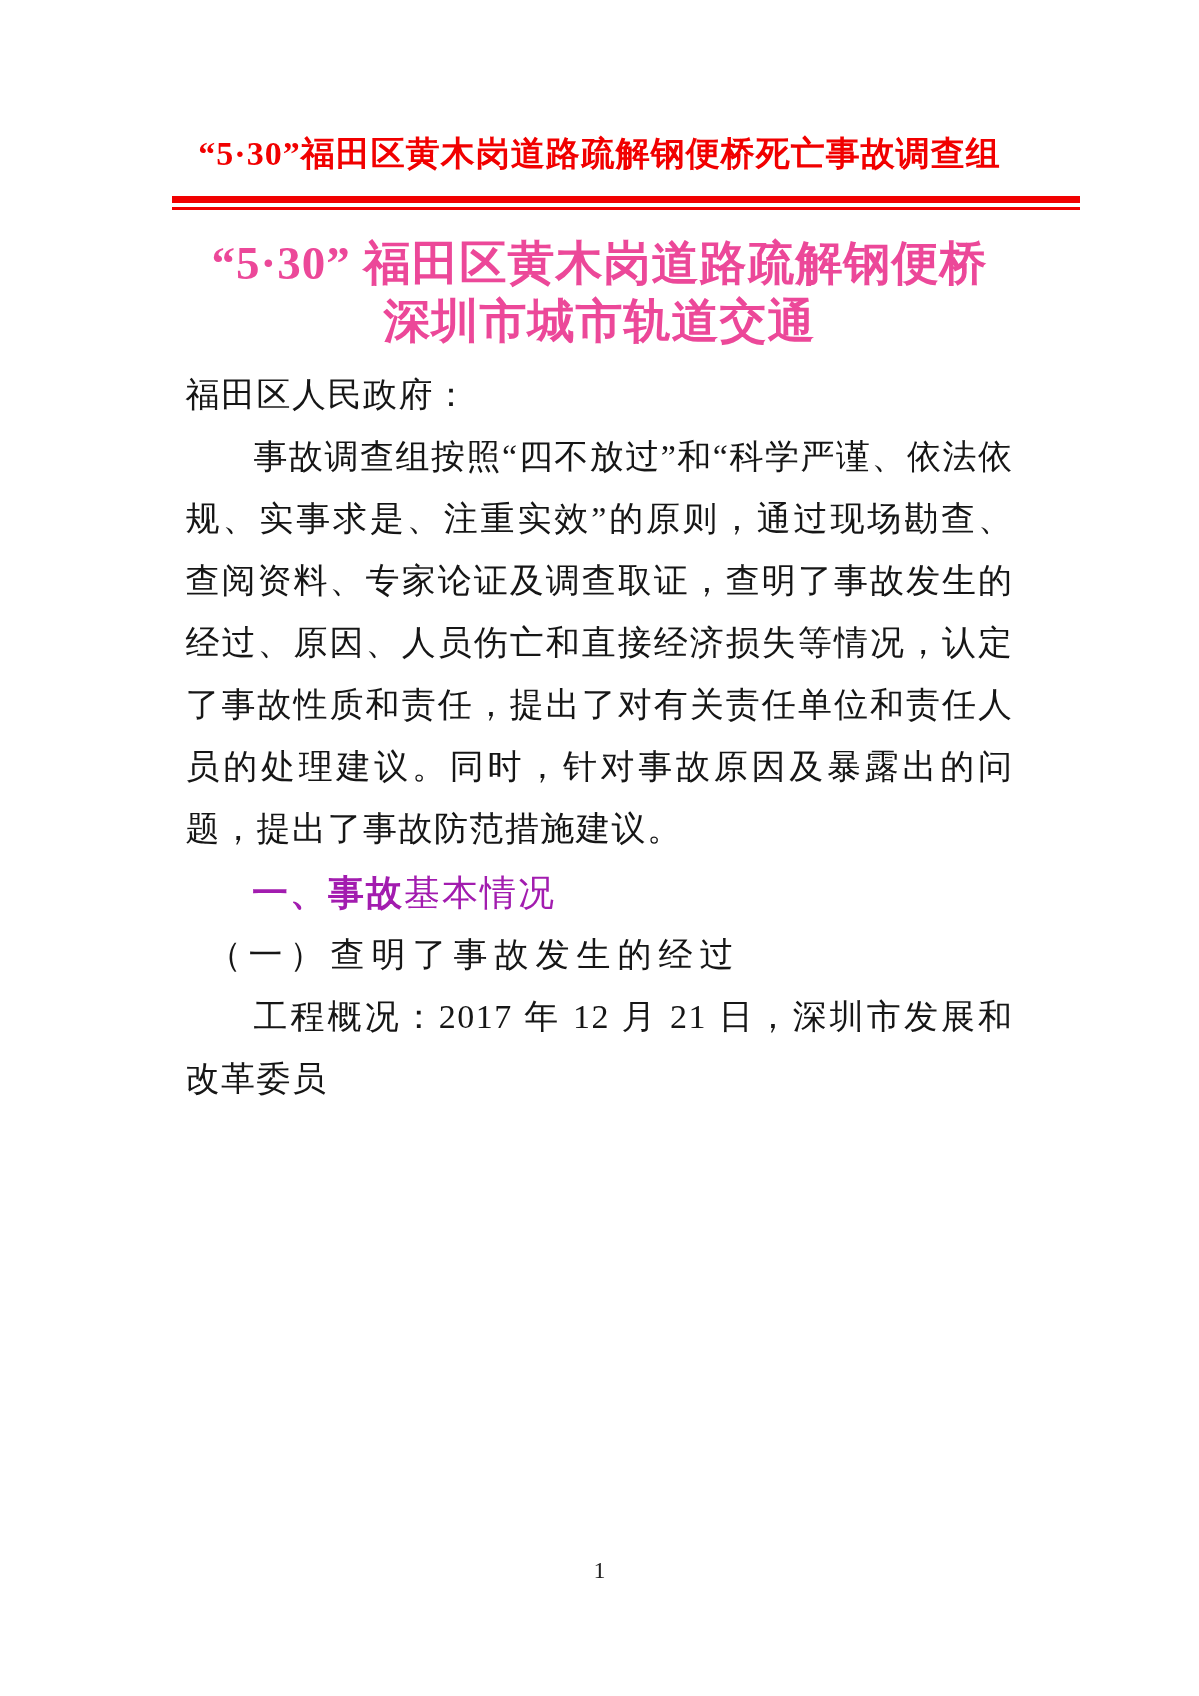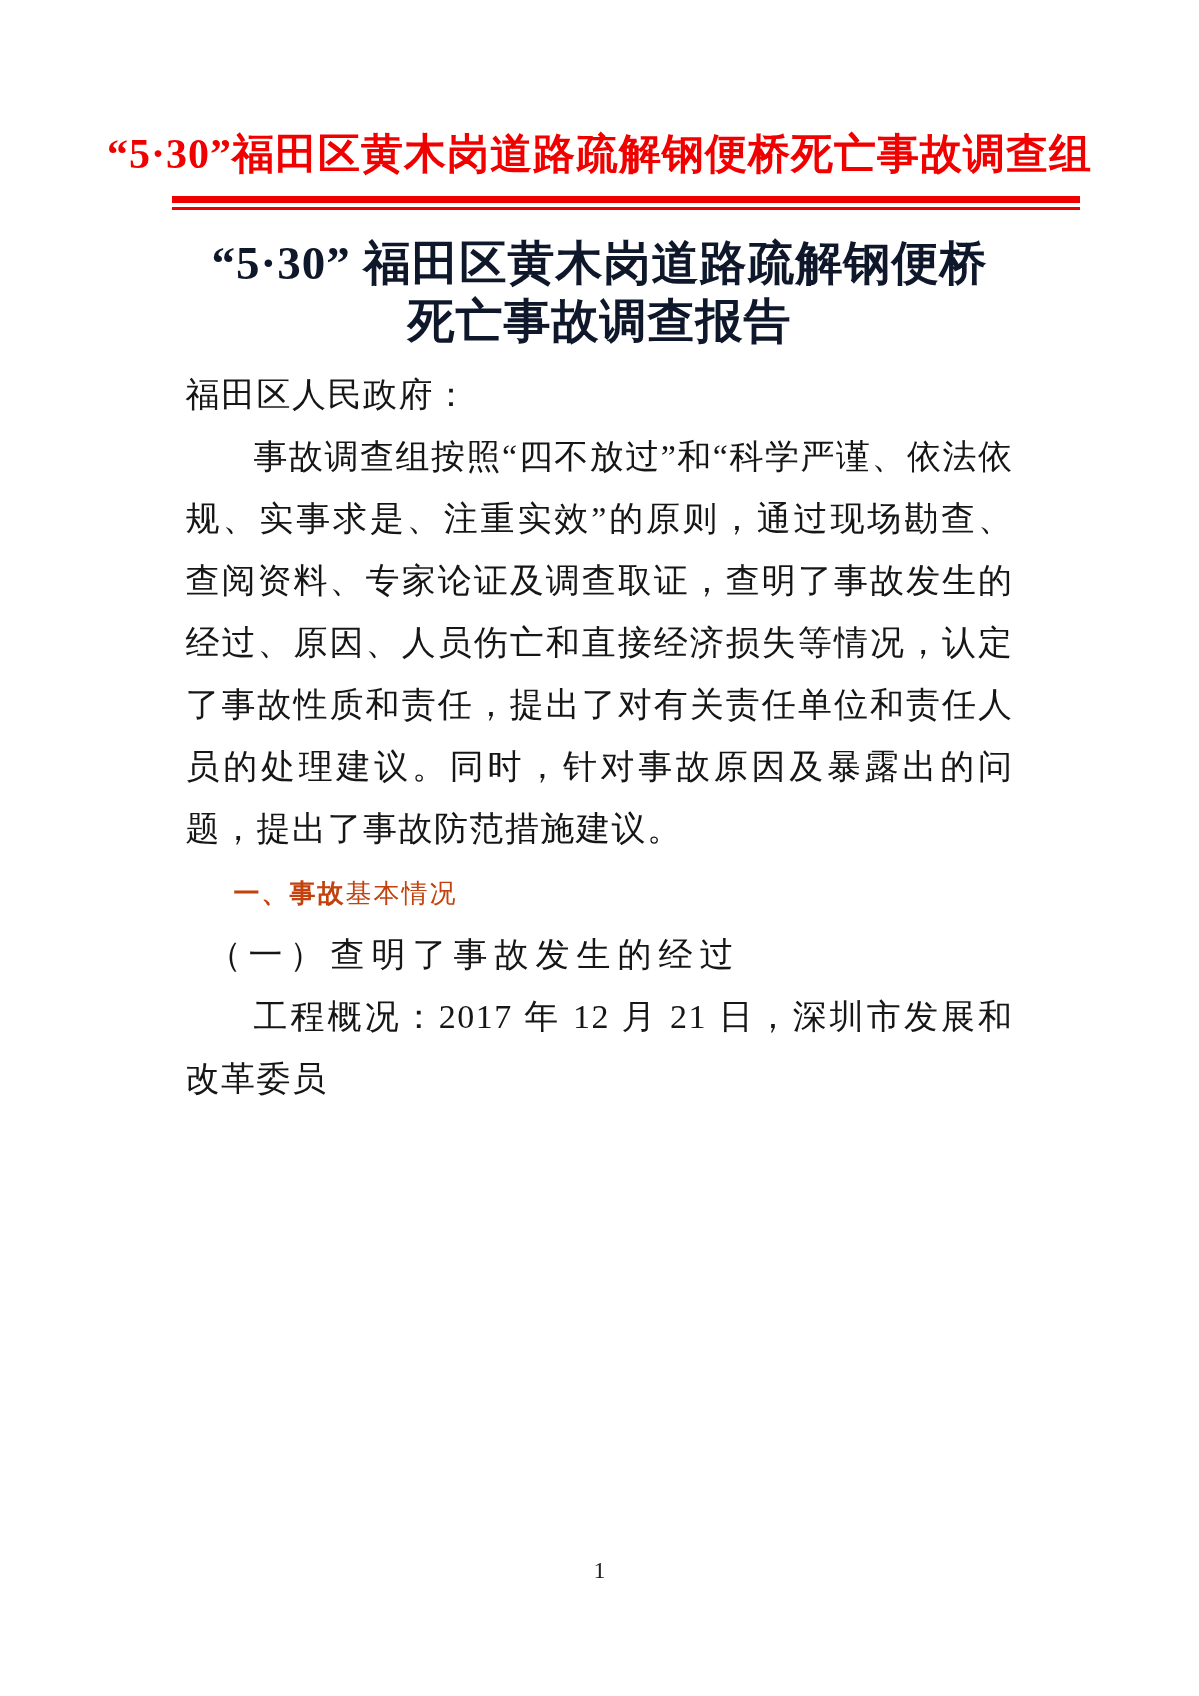--- a/index.html
+++ b/index.html
@@ -13,21 +13,21 @@
     height: 1696px;
     background: #ffffff;
     overflow: hidden;
     font-family: "Liberation Serif", serif;
     color: #111111;
   }
   
   .banner {
     margin: 126px 90px 0 90px;
     text-align: center;
-    font-size: 42px;
+    font-size: 34px;
     font-weight: bold;
     line-height: 56px;
     color: #f10000;
     letter-spacing: 1px;
     white-space: nowrap;
   }
   .rule-wrap {
     position: relative;
     margin: 14px auto 0 auto;
     width: 908px;
@@ -45,21 +45,21 @@
     height: 3px;
     background: #f10000;
   }
   
   .doc-title {
     margin-top: 24px;
     text-align: center;
     font-size: 47px;
     font-weight: bold;
     line-height: 58px;
-    color: #0f172a;
+    color: #ec4899;
     letter-spacing: 1px;
   }
   
   .body-text {
     margin: 14px auto 0 auto;
     width: 828px;
     font-size: 34px;
     line-height: 62px;
     text-align: justify;
     letter-spacing: 1.5px;
@@ -69,24 +69,24 @@
     margin: 0;
     padding: 0;
   }
   .p-indent {
     text-indent: 2em;
   }
   .section-heading {
     margin: 2px 0 0 0;
     text-indent: 1.85em;
     font-family: "Liberation Sans", sans-serif;
-    font-size: 26px;
+    font-size: 36px;
     line-height: 62px;
     letter-spacing: 2px;
-    color: #c2410c;
+    color: #a21caf;
   }
   .section-heading .hd-bold {
     font-weight: 700;
   }
   .section-heading .hd-rest {
     font-weight: 500;
   }
   .subsection {
     text-indent: 0.65em;
     letter-spacing: 7px;
@@ -111,21 +111,21 @@
   <div class="banner">“5·30”福田区黄木岗道路疏解钢便桥死亡事故调查组</div>
 
   <div class="rule-wrap">
     <div class="rule-thick"></div>
     <div class="rule-gap"></div>
     <div class="rule-thin"></div>
   </div>
 
   <div class="doc-title">
     <div>“5·30” 福田区黄木岗道路疏解钢便桥</div>
-    <div>死亡事故调查报告</div>
+    <div>深圳市城市轨道交通</div>
   </div>
 
   <div class="body-text">
     <p>福田区人民政府：</p>
 
 
 
     <p class="p-indent">事故调查组按照“四不放过”和“科学严谨、依法依规、实事求是、注重实效”的原则，通过现场勘查、查阅资料、专家论证及调查取证，查明了事故发生的经过、原因、人员伤亡和直接经济损失等情况，认定了事故性质和责任，提出了对有关责任单位和责任人员的处理建议。同时，针对事故原因及暴露出的问题，提出了事故防范措施建议。</p>
 
     <div class="section-heading">

